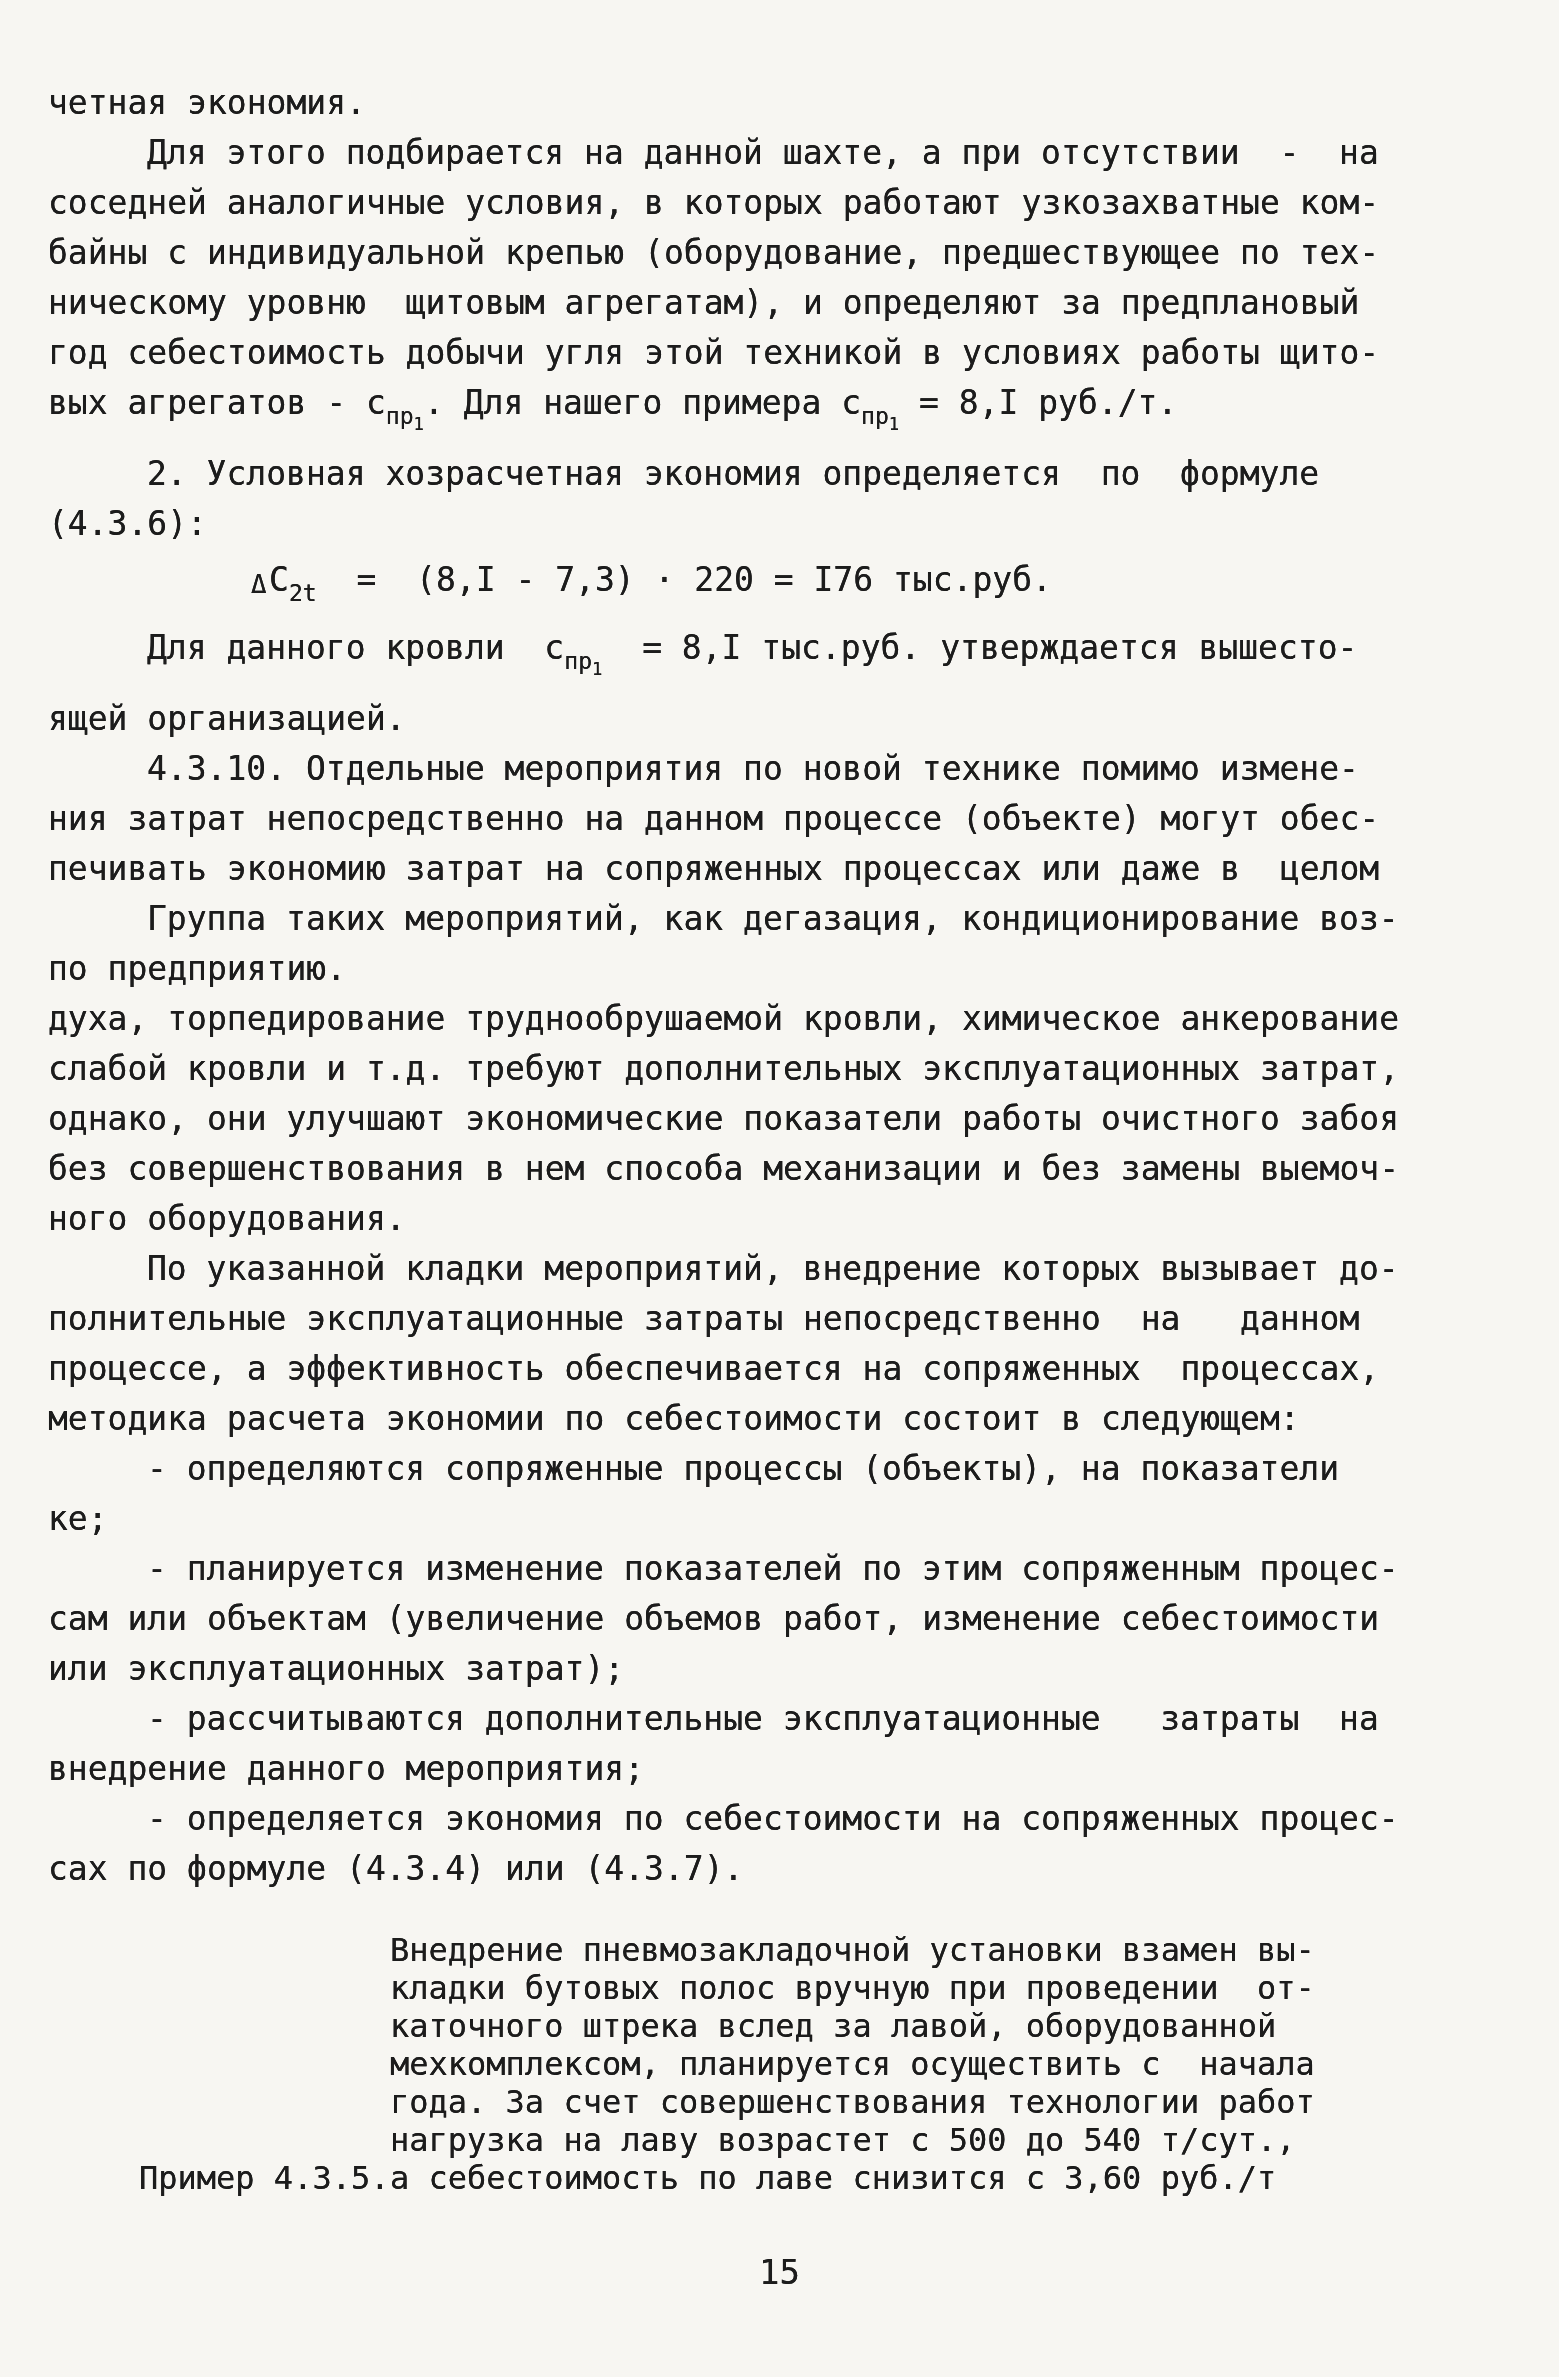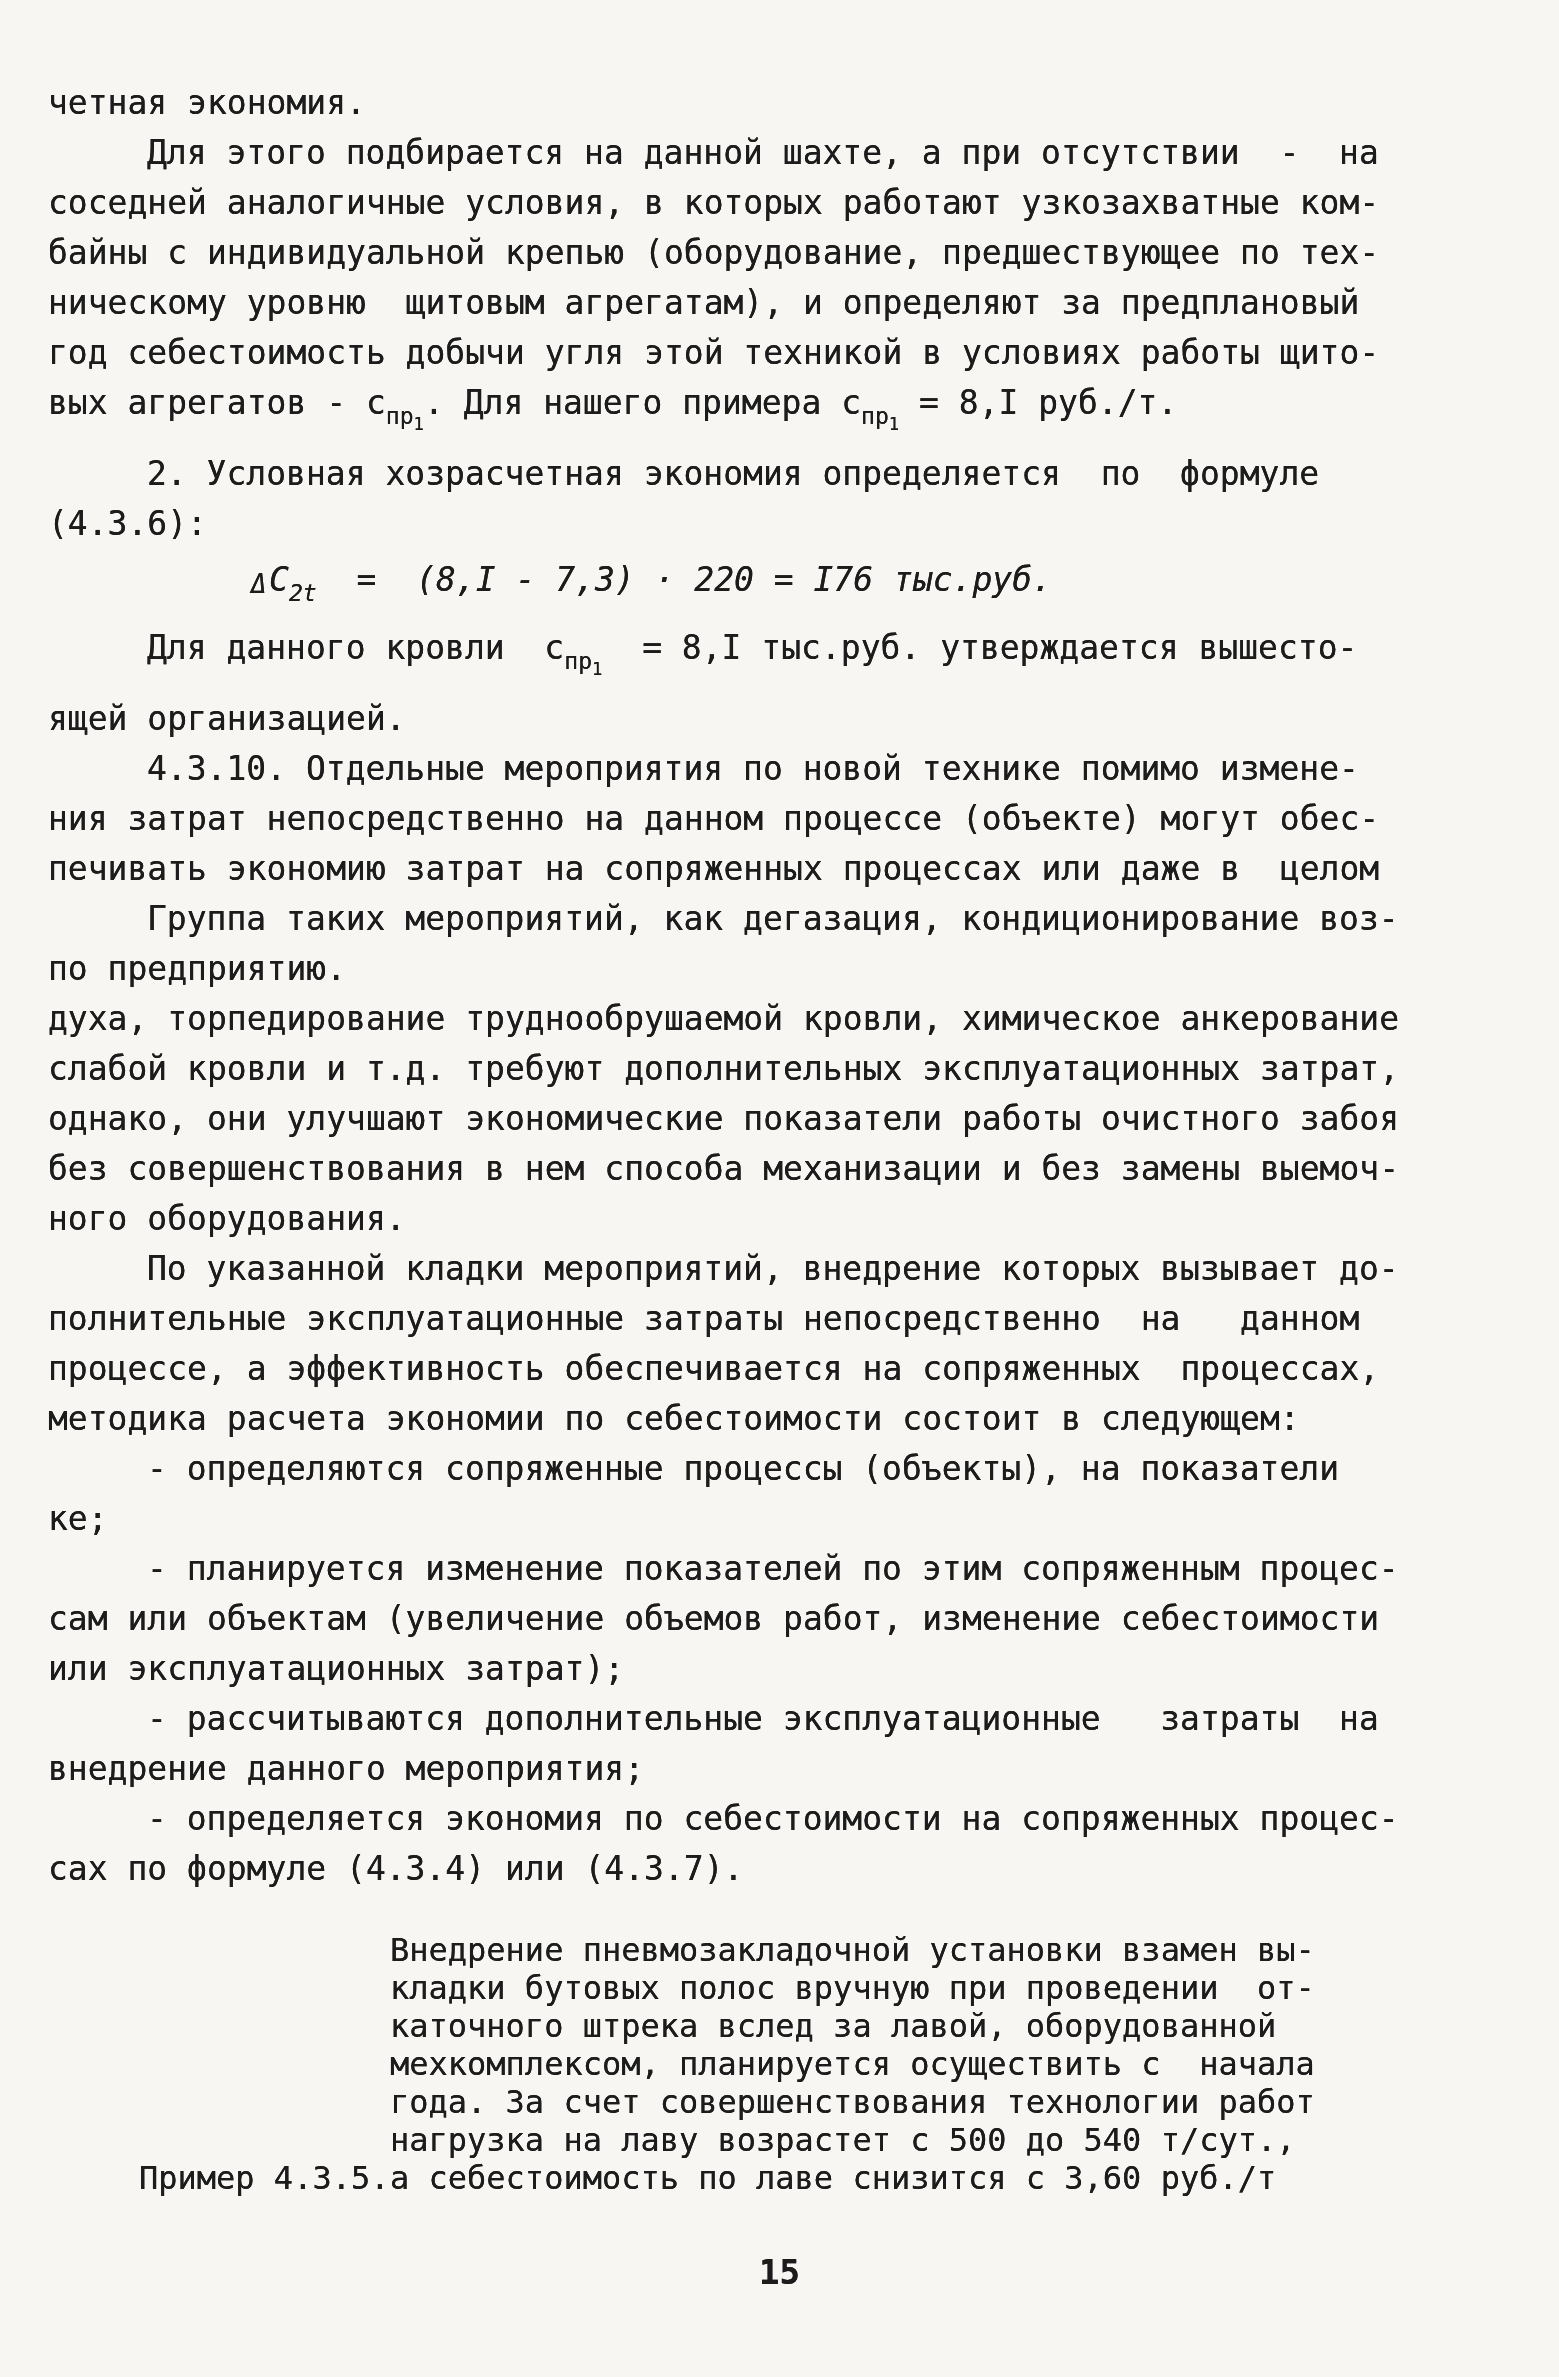--- a/index.html
+++ b/index.html
@@ -26,21 +26,20 @@
     line-height: 50px;
     white-space: pre;
     text-shadow: 0 0 0.4px currentColor;
   }
   .tline.indent {
     padding-left: 99px;
   }
   .tline.formula {
     padding-left: 203px;
     margin: 5.3px 0;
-    font-style: italic;
   }
   .sub {
     font-size: 0.70em;
     vertical-align: -0.42em;
   }
   .subsub {
     font-size: 0.52em;
     vertical-align: -0.95em;
   }
   .delta {
@@ -73,21 +72,20 @@
   }
   .page-number {
     position: absolute;
     top: 2252px;
     left: 0;
     width: 100%;
     text-align: center;
     font-size: 34px;
     line-height: 40px;
     text-shadow: 0 0 0.4px currentColor;
-    font-weight: bold;
   }
 </style>
 </head>
 <body>
 
 <div class="page">
   <div id="text-blocks">
       <div class="tline"><span>четная экономия.</span></div>
       <div class="tline indent"><span>Для этого подбирается на данной шахте, а при отсутствии  -  на</span></div>
       <div class="tline"><span>соседней аналогичные условия, в которых работают узкозахватные ком-</span></div>

